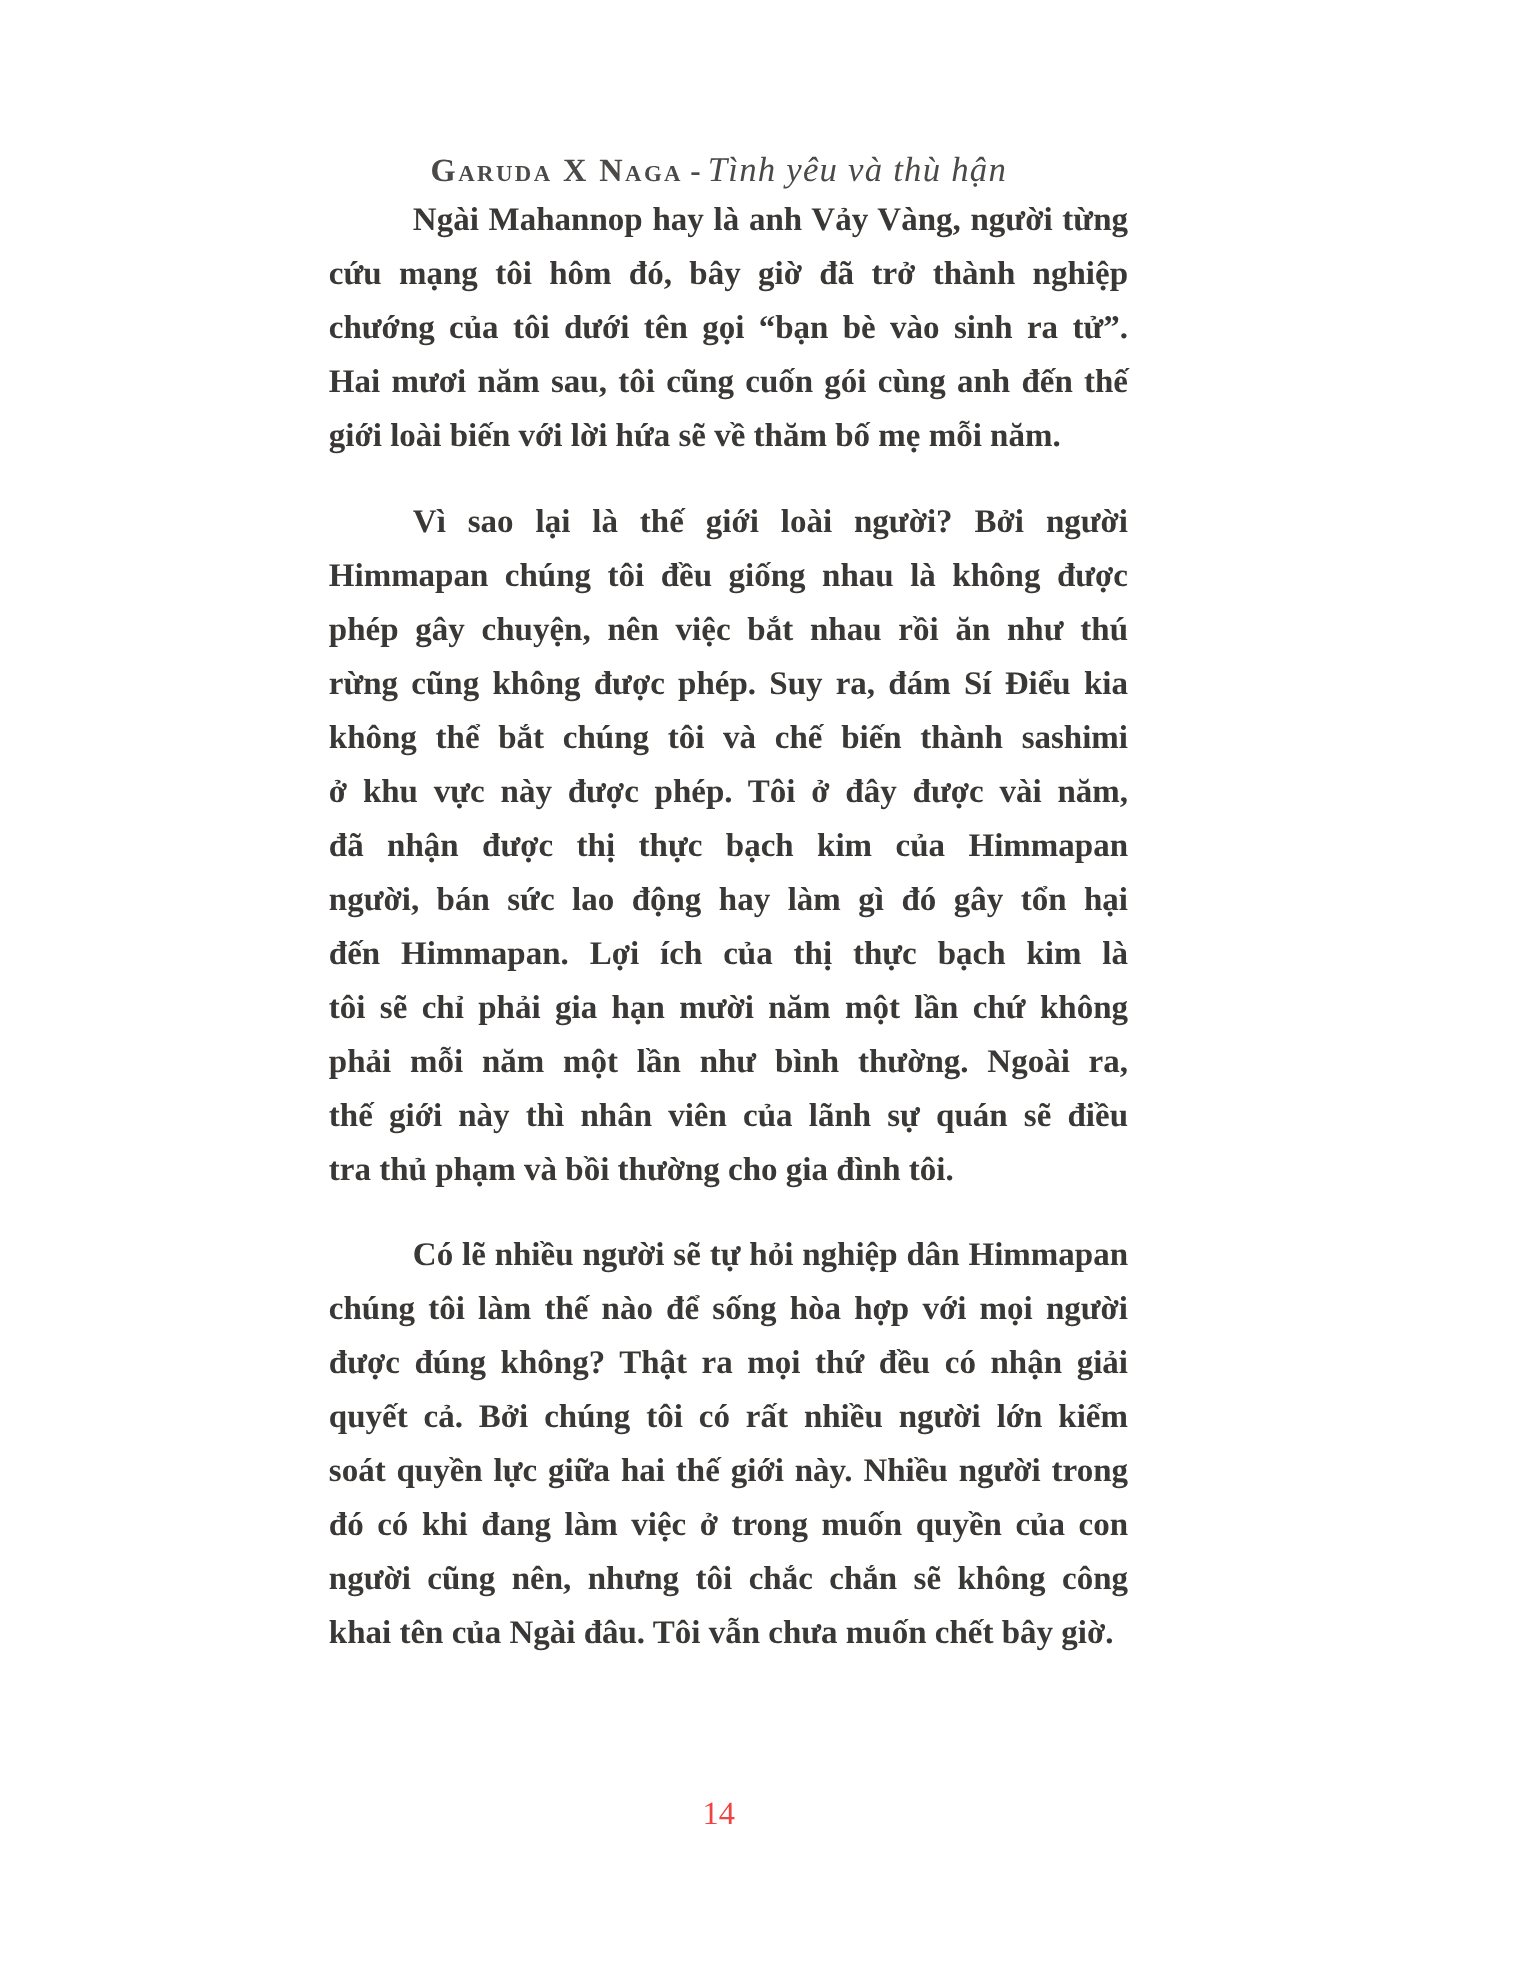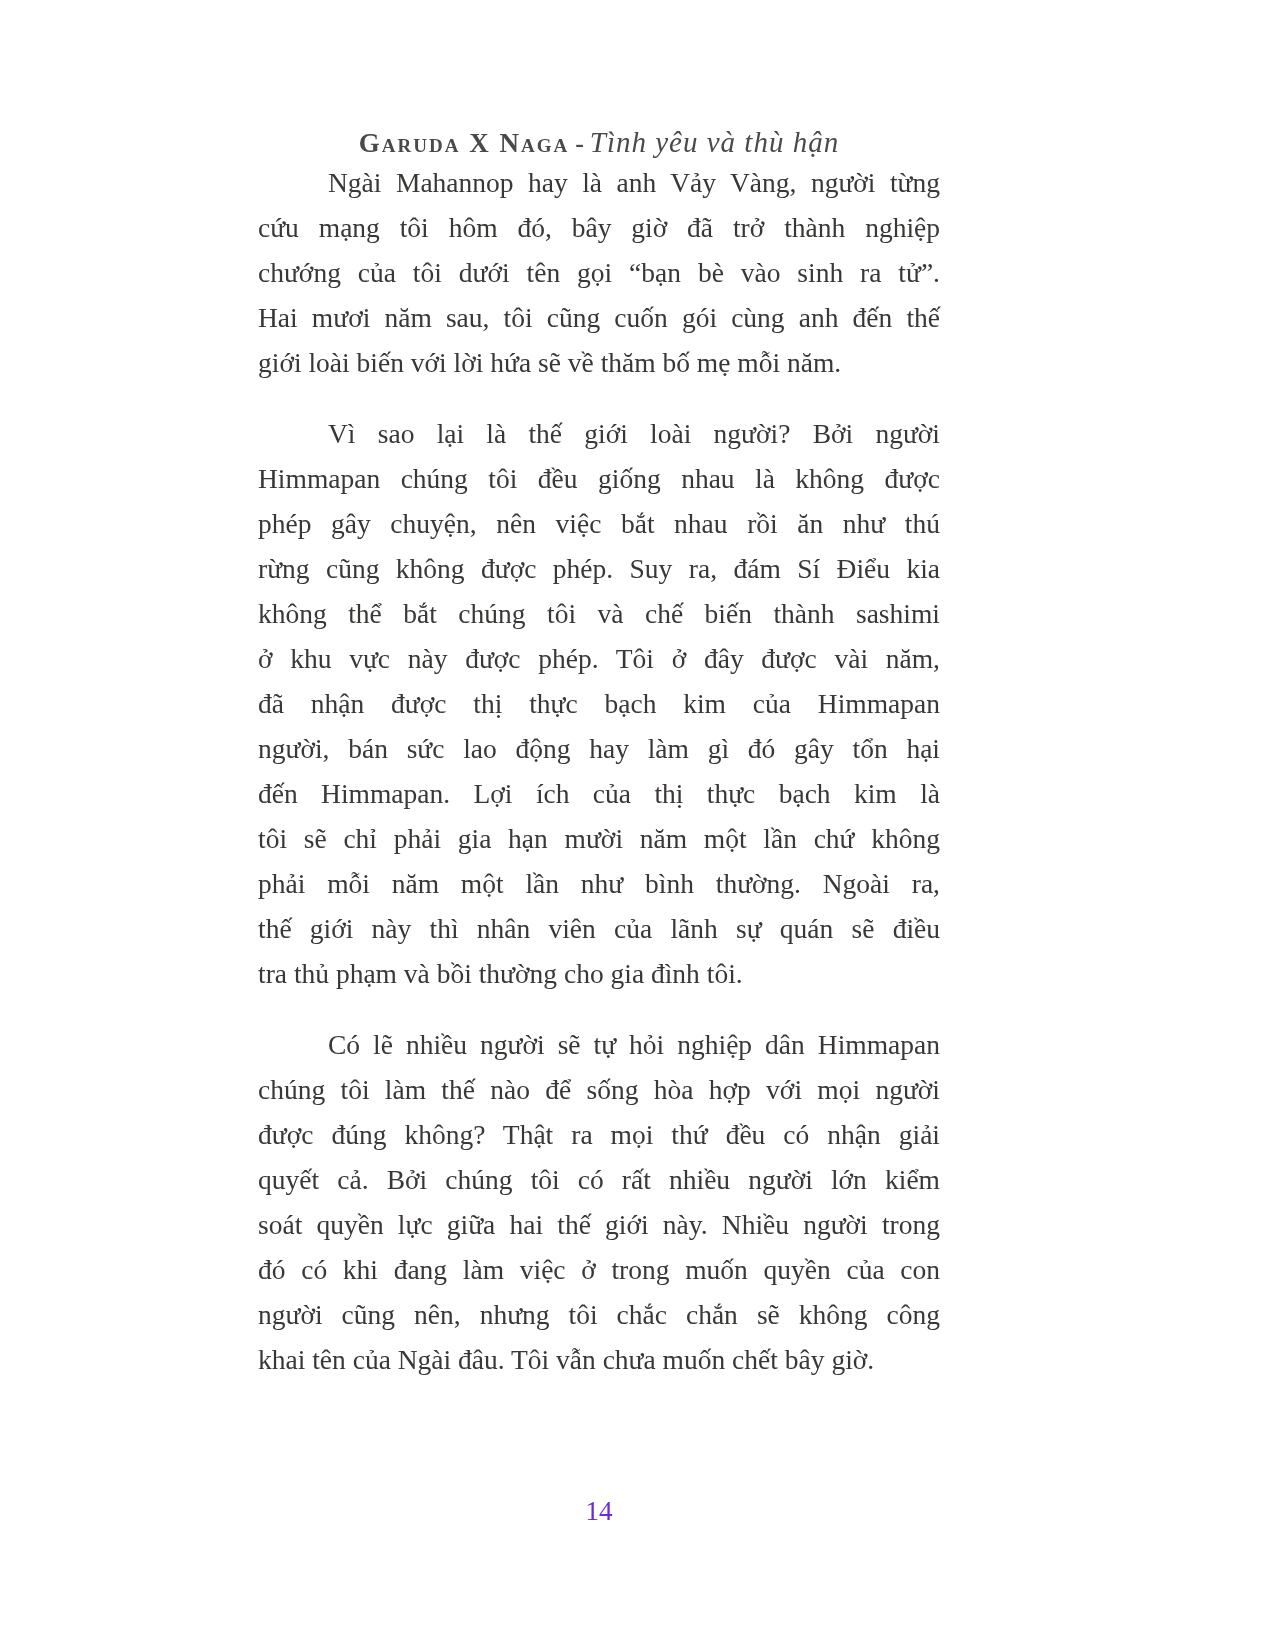--- a/index.html
+++ b/index.html
@@ -45,41 +45,42 @@
   .body-text {
     position: absolute;
     left: 258px;
     top: 160px;
     width: 682px;
     font-size: 27.5px;
     line-height: 45px;
     color: #3a3836;
   }
   .paragraph {
-    margin: 0 0 26px 0;
+    margin: 0 0 26px 16px;
+    font-weight: bold;
   }
   .line {
     text-align: justify;
     text-align-last: justify;
     height: 45px;
   }
   .line.first {
     text-indent: 70px;
   }
   .line.last {
     text-align-last: left;
   }
   .page-number {
     position: absolute;
     top: 1496px;
     left: 258px;
     width: 682px;
     text-align: center;
     font-size: 27px;
-    color: #6d28d9;
+    color: #ef4444;
   }
 </style>
 </head>
 <body>
 
 <div class="page">
 
   <div class="running-head">
     <span class="series-title">Garuda X Naga</span><span class="head-sep">-</span><span class="book-title">Tình yêu và thù hận</span>
   </div>

